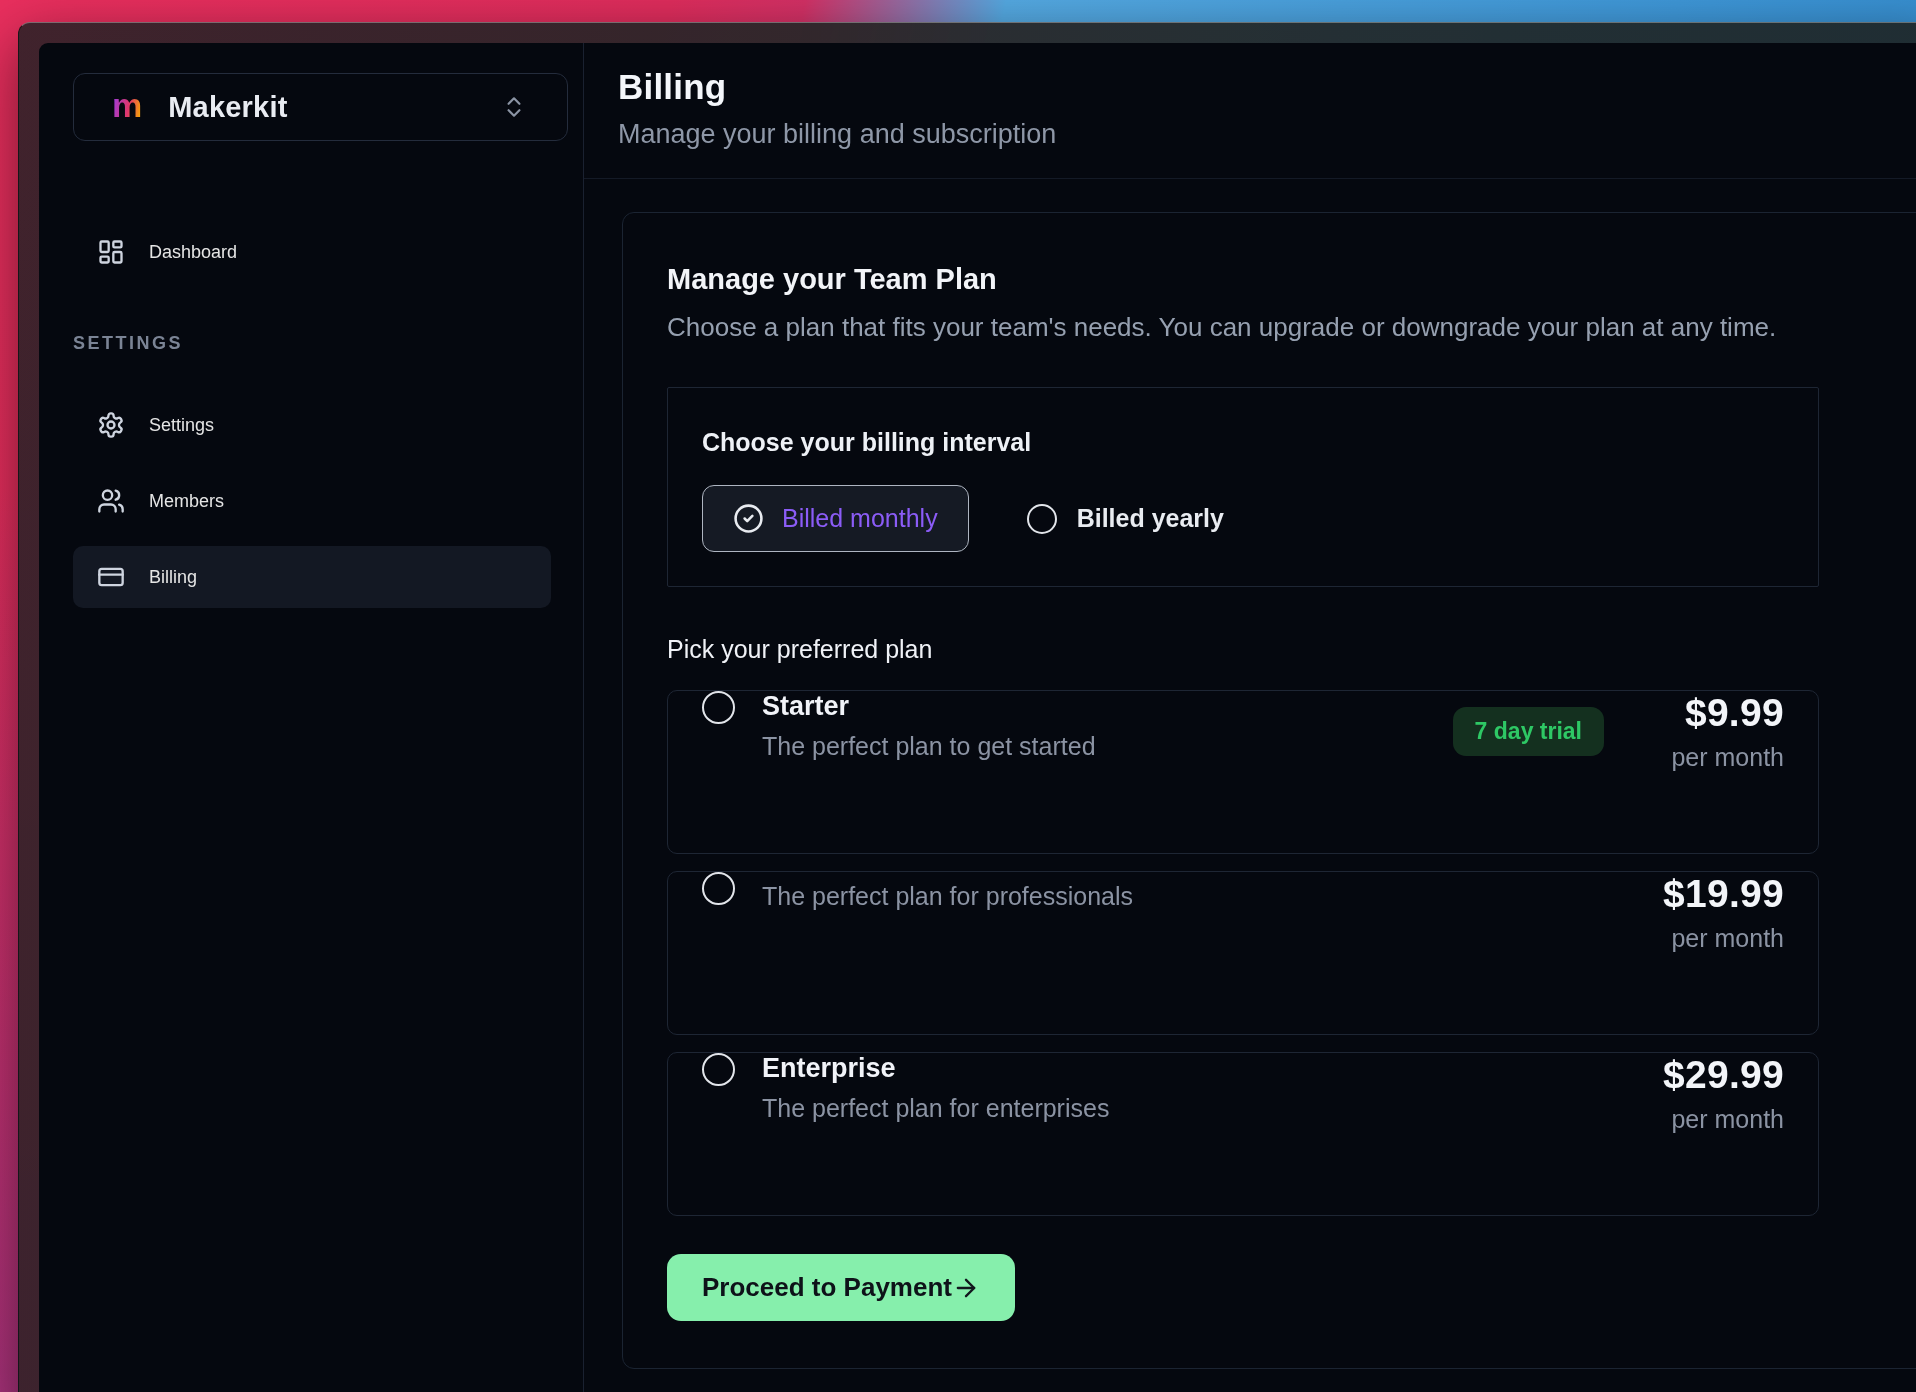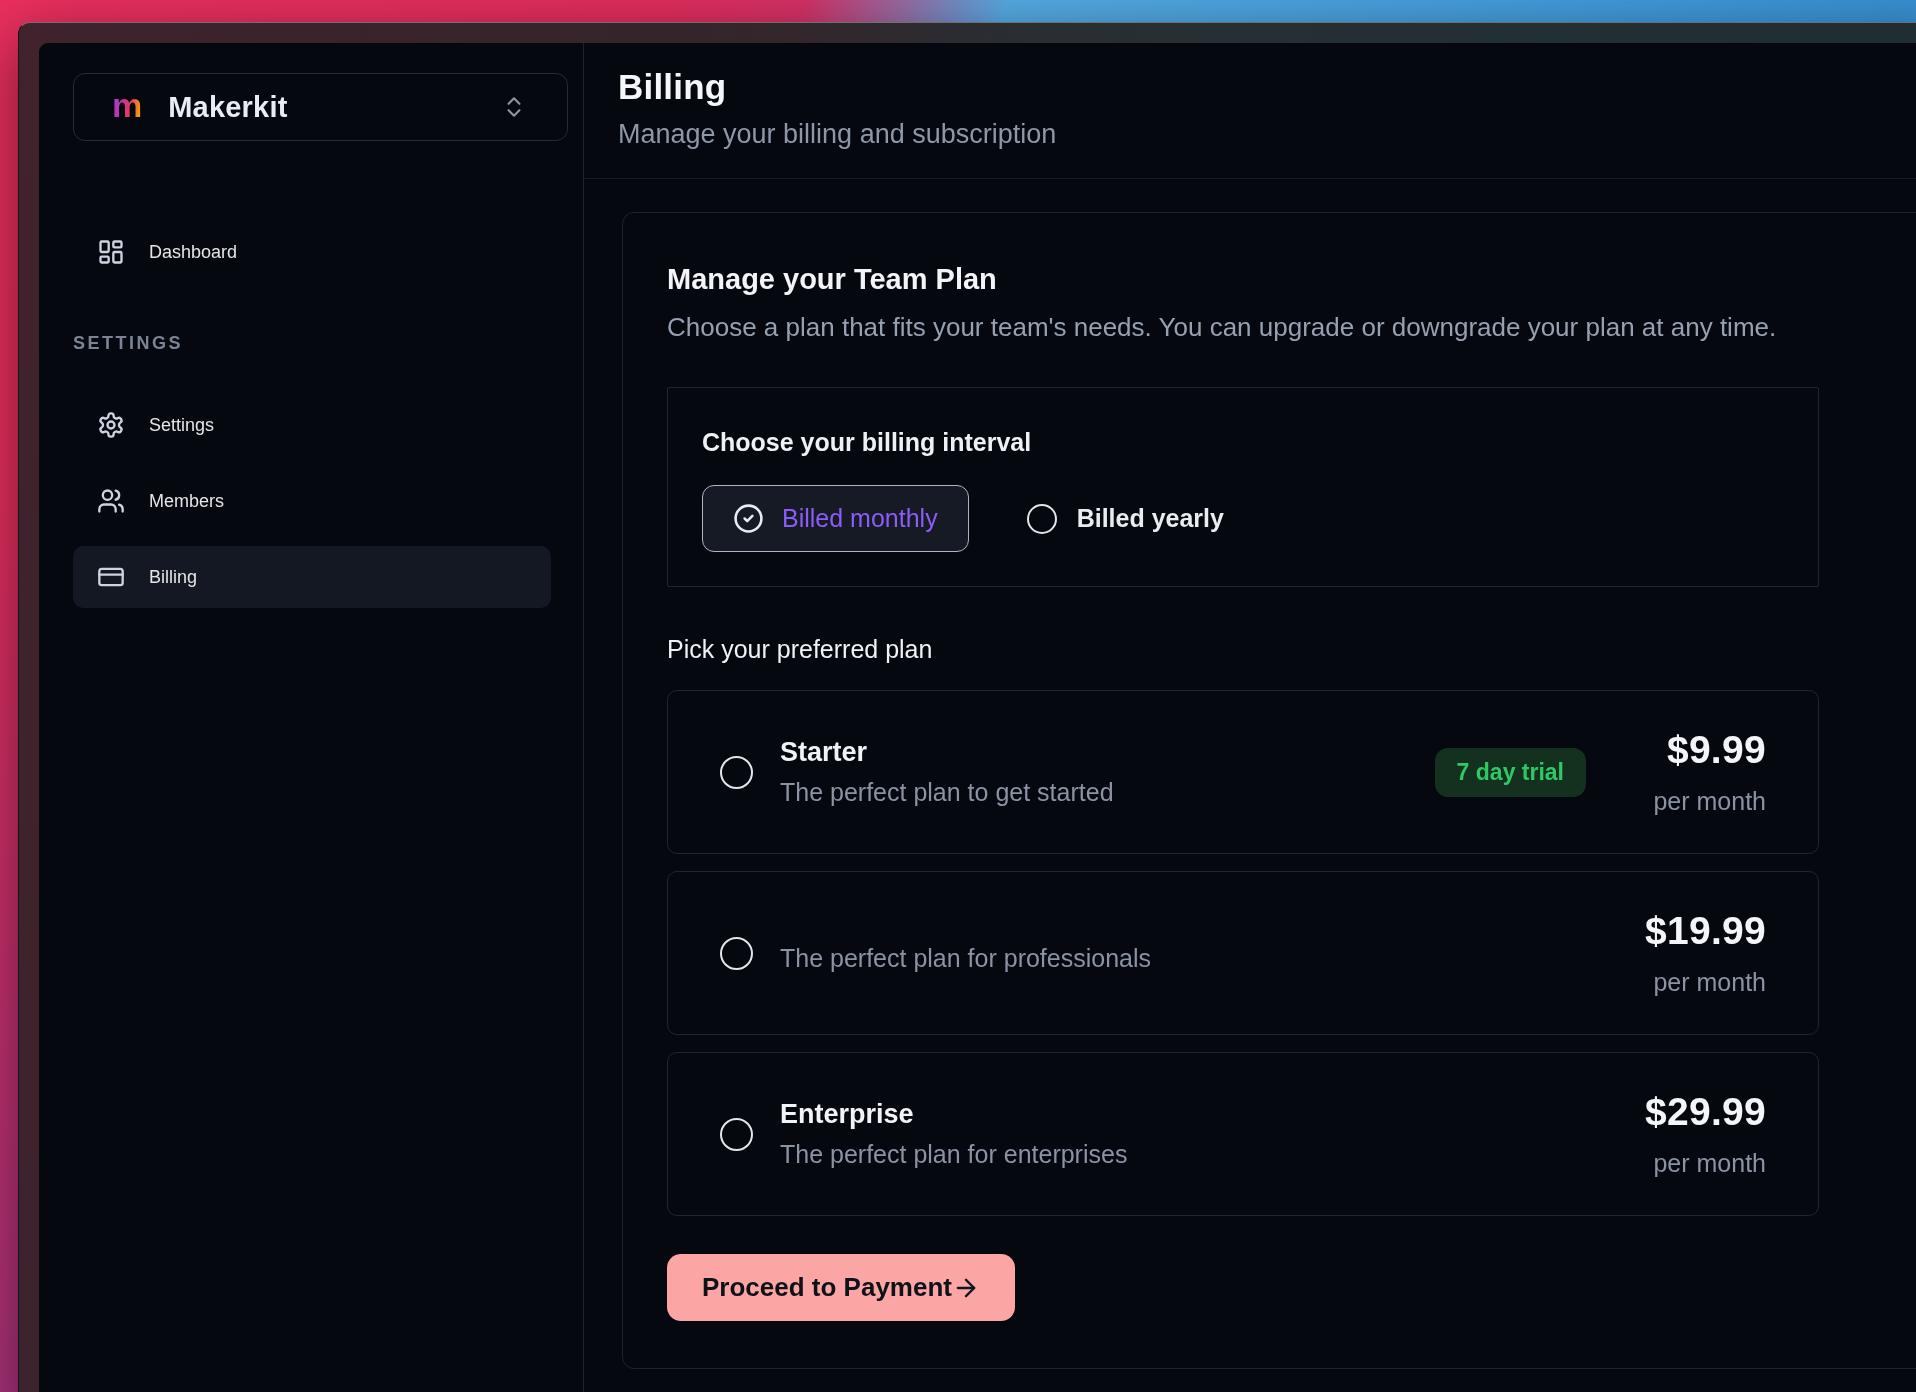--- a/index.html
+++ b/index.html
@@ -105,41 +105,41 @@
     width:30px; height:30px; border-radius:50%;
     border:2.5px solid #e2e5ea; background:transparent; flex:0 0 auto;
   }
   .interval-plain .pill-label { font-size:25px; color:#e9ecf1;font-weight:bold; }
 
   .pick-label { margin-top:48px; font-size:25px; font-weight:500; color:#f0f2f7; }
 
   .plans { margin-top:26px; display:flex; flex-direction:column; gap:17px; width:1152px; }
   .plan-row {
     height:164px; border:1px solid #1e2634; border-radius:10px;
-    display:flex; align-items:center;
-    padding:0 52px; cursor:pointer;
+    display:flex; align-items:flex-start;
+    padding:0 34px; cursor:pointer;
   }
   .plan-row .radio-circle { width:33px; height:33px; margin-right:27px; }
   .plan-info { display:flex; flex-direction:column; }
   .plan-name { font-size:27px; font-weight:700; color:#f1f3f8; }
   .plan-desc { margin-top:10px; font-size:25px; color:#8b93a3; }
   .plan-right { margin-left:auto; display:flex; align-items:center; gap:30px; }
   .trial-badge {
     background:#14301f; color:#2ec865;
     font-size:23px; font-weight:700;
     padding:11px 22px; border-radius:13px;
   }
-  .price-col { display:flex; flex-direction:column; align-items:flex-end; min-width:150px;gap:7px; }
+  .price-col { display:flex; flex-direction:column; align-items:flex-end; min-width:150px; }
   .plan-price { font-size:39px; font-weight:700; color:#f3f5f9; letter-spacing:0.3px; }
   .plan-period { margin-top:8px; font-size:25px; color:#8b93a3; }
 
   .submit-btn {
     margin-top:38px;
     height:67px; border:none; border-radius:14px;
-    background:#fca5a5; color:#0e1219;
+    background:#86efac; color:#0e1219;
     font-family:inherit; font-size:26px; font-weight:600;
     display:inline-flex; align-items:center; gap:0;
     padding:0 35px; cursor:pointer;
   }
   .arrow-icon { display:flex; color:#12161d; }
 
   svg { display:block; }
 </style>
 </head>
 <body>

